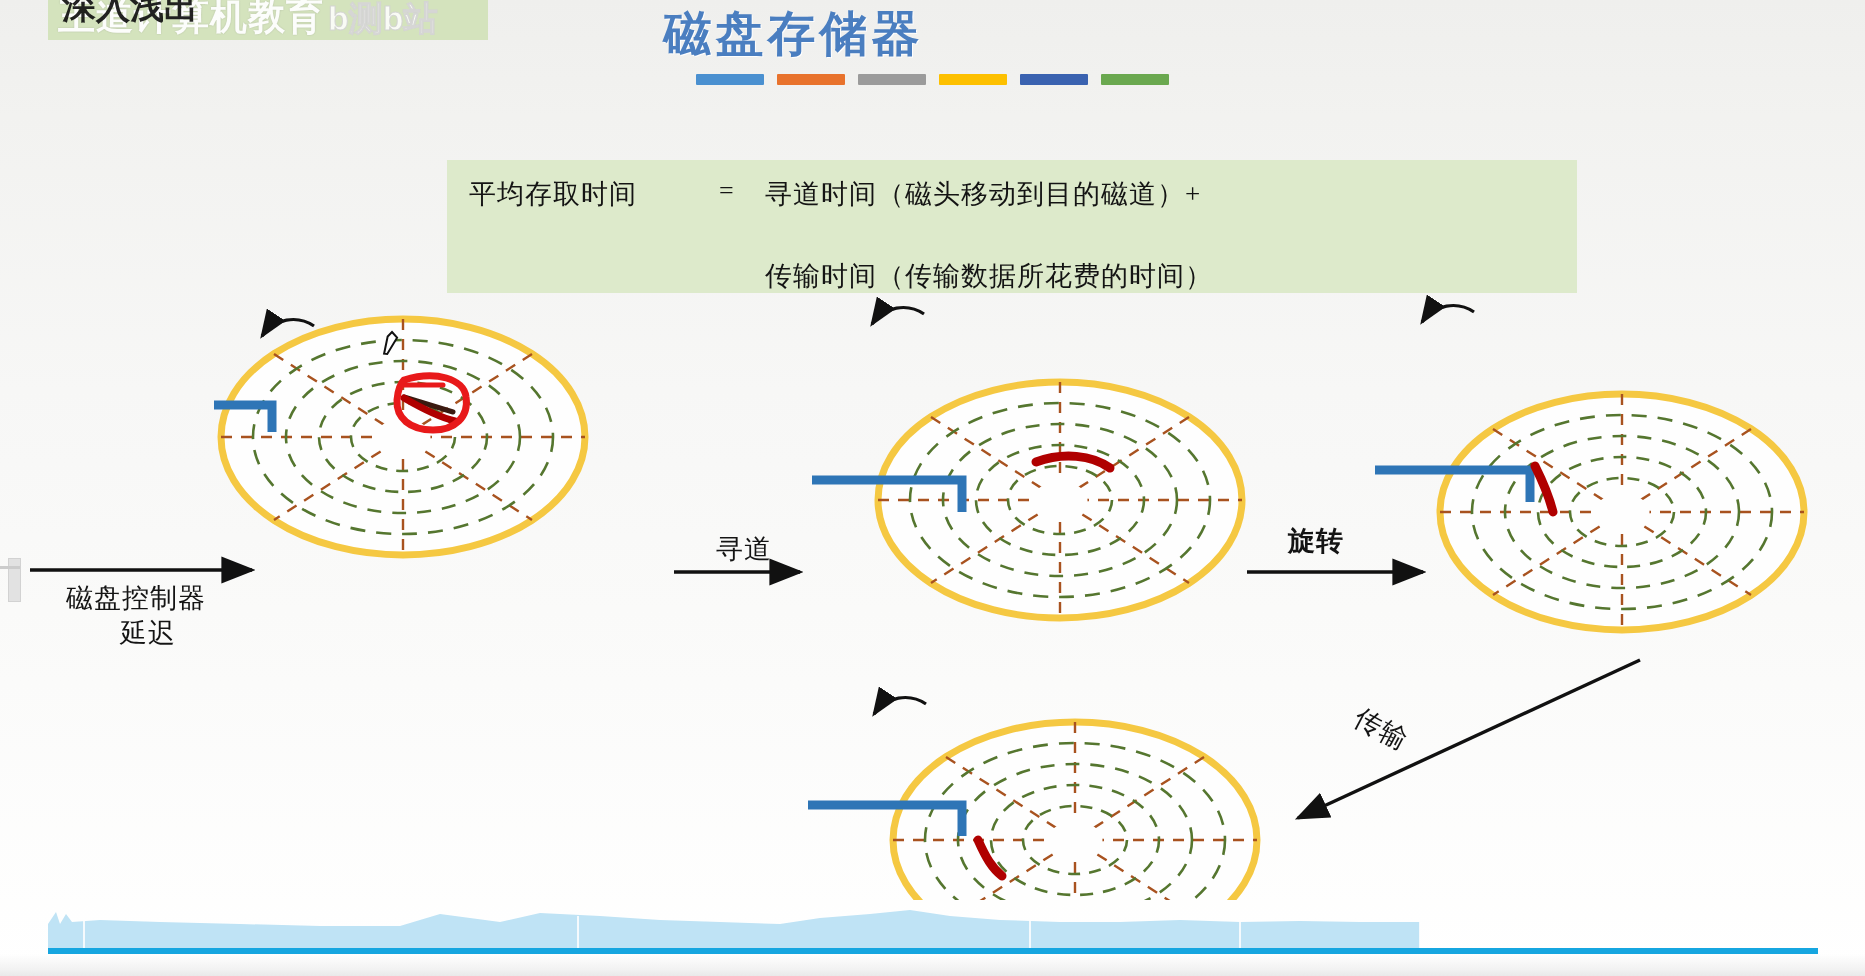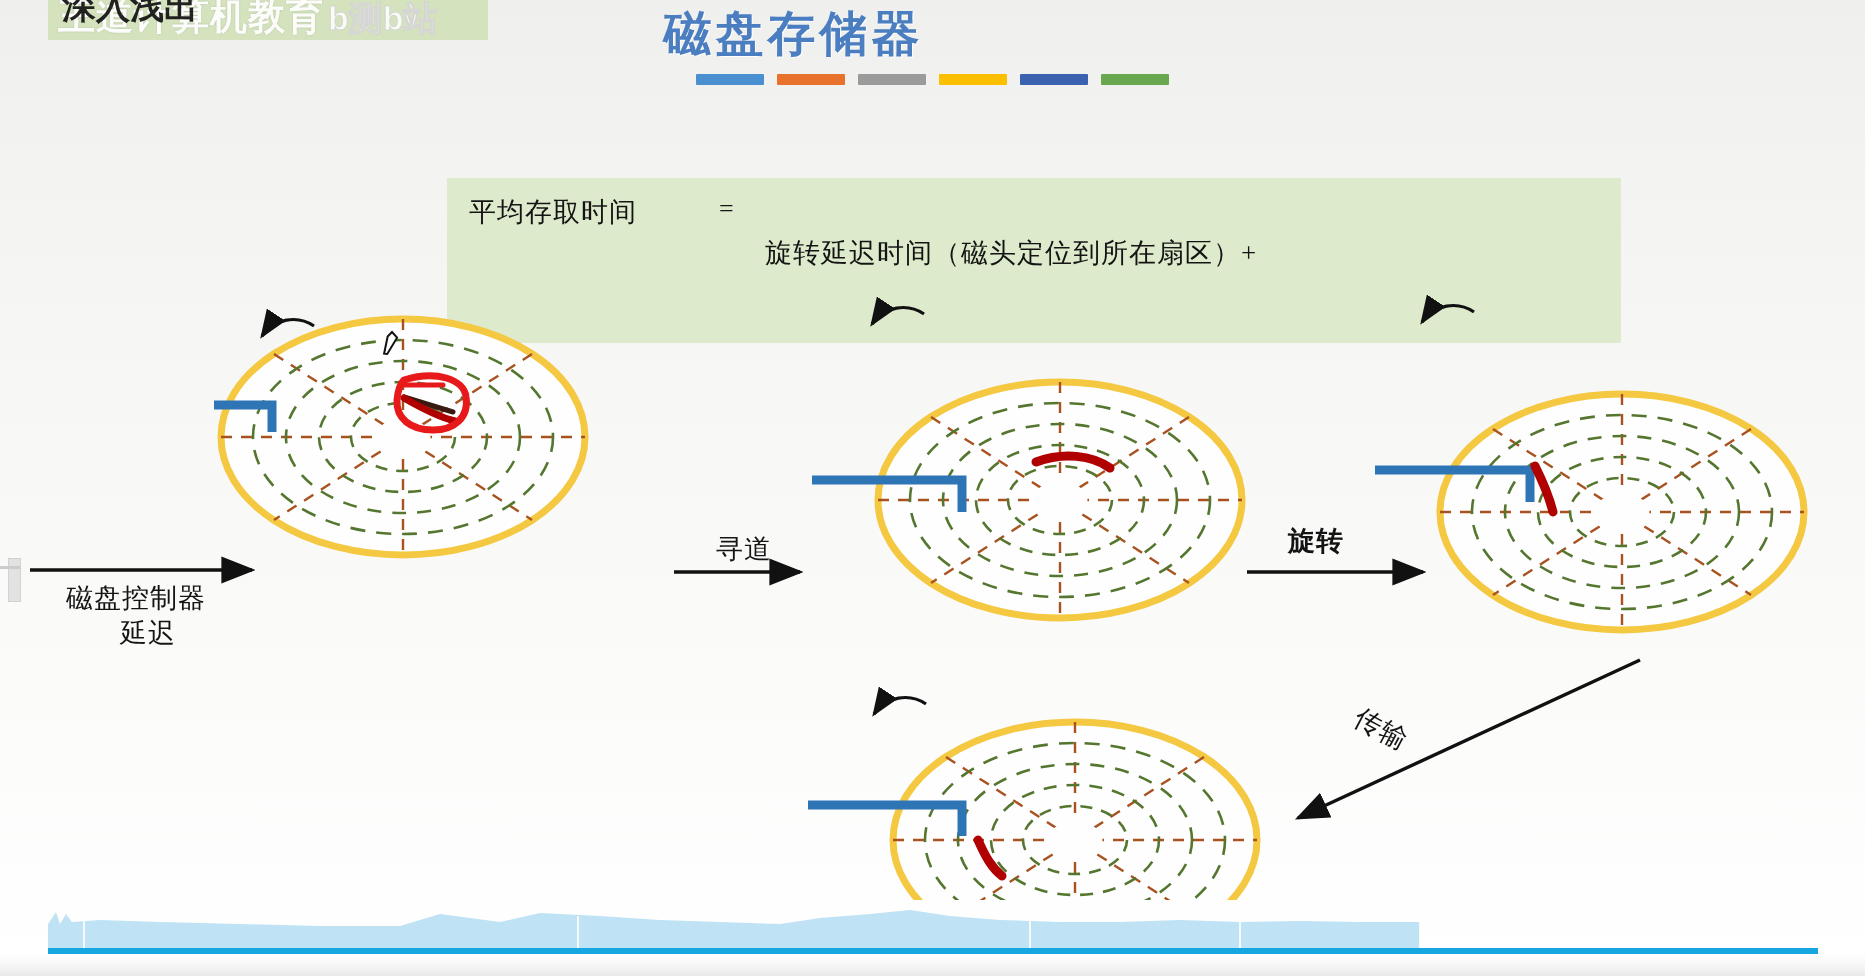--- a/index.html
+++ b/index.html
@@ -60,23 +60,22 @@
     font-family:"Liberation Sans","DejaVu Sans",sans-serif;
     font-size:27px;font-weight:bold;color:#101010;letter-spacing:1px;
   }
   #bullet{
     position:absolute;left:136px;top:170px;
     font-size:28px;color:#1a1a1a;letter-spacing:2px;
   }
 
   
   #formula-box{
-    position:absolute;left:447px;top:178px;width:1130px;height:165px;
+    position:absolute;left:447px;top:160px;width:1130px;height:133px;
     background:#ddeacb;
-    padding-left:44px;
   }
   .f-line{
     position:absolute;font-size:27px;color:#141414;white-space:nowrap;letter-spacing:1px;
   }
   #f-lhs{left:22px;top:16px;}
   #f-eq{left:272px;top:16px;font-size:26px;}
   #f-r1{left:318px;top:16px;}
   #f-r2{left:318px;top:57px;}
   #f-r3{left:318px;top:98px;}
 
@@ -123,21 +122,22 @@
     <i style="background: rgb(155, 155, 155);"></i>
     <i style="background: rgb(253, 192, 0);"></i>
     <i style="background: rgb(58, 98, 176);"></i>
     <i style="background: rgb(106, 168, 79);"></i>
   </div>
 
 
   <div id="formula-box" style="background: rgb(221, 234, 203);">
     <span class="f-line" id="f-lhs">平均存取时间</span>
     <span class="f-line" id="f-eq">=</span>
-    <span class="f-line" id="f-r2">旋转延迟时间（磁头定位到所在扇区）+</span>
+    <span class="f-line" id="f-r1">寻道时间（磁头移动到目的磁道）+</span>
+    <span class="f-line" id="f-r3">传输时间（传输数据所花费的时间）</span>
   </div>
 
   <svg id="diagram" width="1865" height="900" viewBox="0 0 1865 900" style="position:absolute;left:0;top:0;">
 
     <defs>
       <marker id="arrowhead" markerWidth="10" markerHeight="8" refX="9" refY="4" orient="auto">
         <path d="M0,0 L10,4 L0,8 z" fill="#111"></path>
       </marker>
       <marker id="arrowhead-sm" markerWidth="9" markerHeight="7" refX="8" refY="3.5" orient="auto">
         <path d="M0,0 L9,3.5 L0,7 z" fill="#111"></path>

